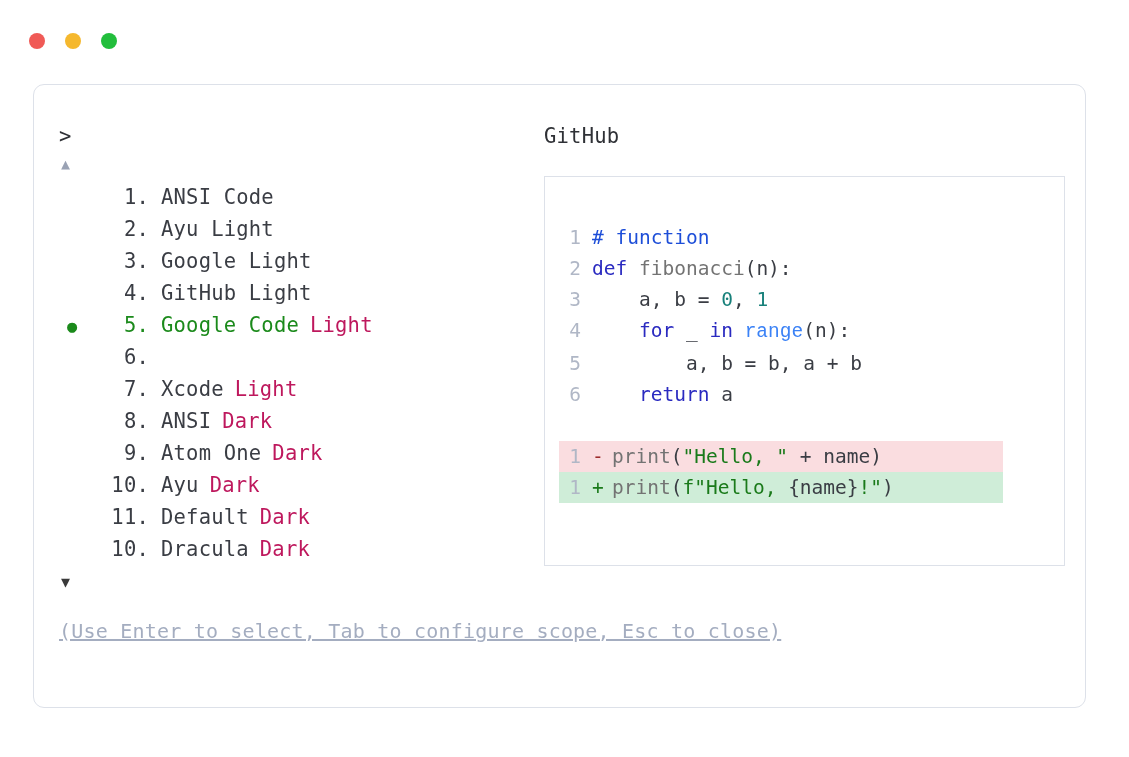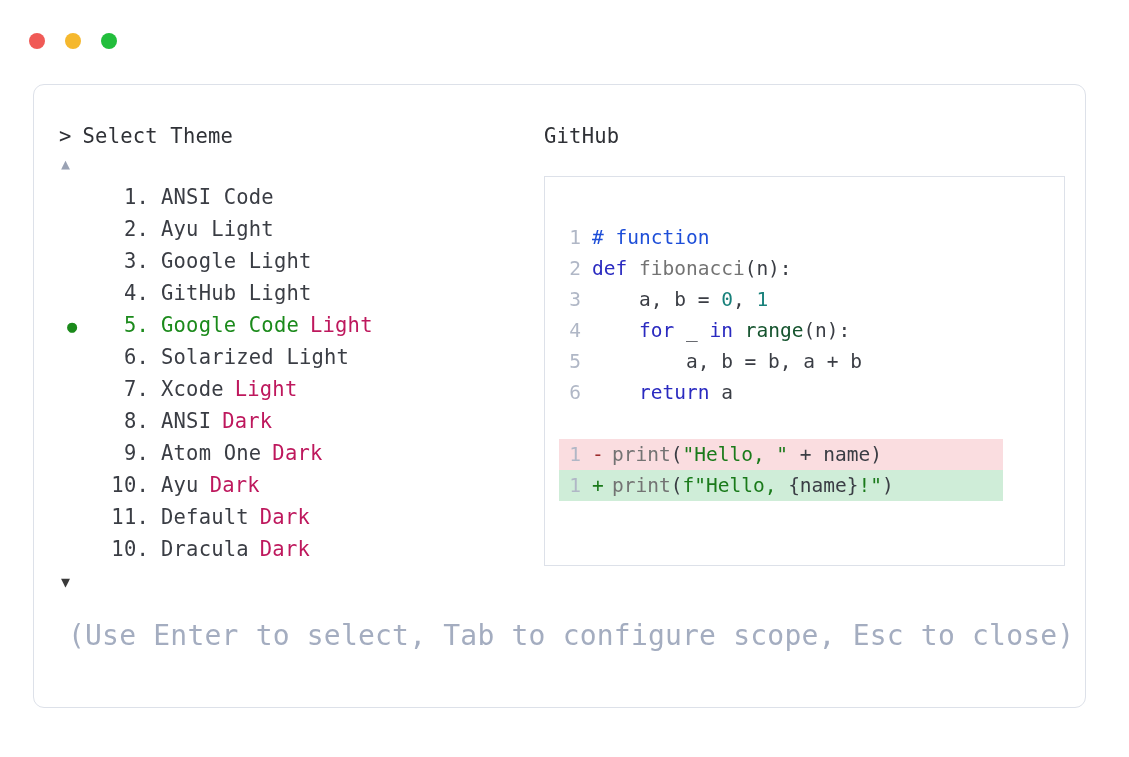--- a/index.html
+++ b/index.html
@@ -166,63 +166,63 @@
   .diff-add { background: #cfedd8; }
   .diff-sign { width: 10px; flex: 0 0 10px; margin-right: 10px; text-align: center; }
   .diff-del .diff-sign { color: #9c2b2b; }
   .diff-add .diff-sign { color: #1a7a1a; }
 
   
   .t-plain   { color: #3a3d44; }
   .t-comment { color: #1d4ed8; }
   .t-kw      { color: #2a2ac0; }
   .t-fn      { color: #737373; }
-  .t-builtin { color: #14532d; }
+  .t-builtin { color: #3b82f6; font-family: Liberation Mono, monospace; }
   .t-num     { color: #17807a; }
   .t-str     { color: #1a7a1a; }
   .t-punct   { color: #3a3d44; }
 
   
   .help-text {
     position: absolute;
-    left: 34px;
+    left: 25px;
     top: 534px;
-    font-size: 28px;
+    font-size: 20px;
     letter-spacing: 0.2px;
     color: #a4adc0;
+    text-decoration: underline;
   }
 </style>
 </head>
 <body>
 
 <div class="window-dots">
   <span class="dot dot-close"></span>
   <span class="dot dot-min"></span>
   <span class="dot dot-max"></span>
 </div>
 
 <div class="card">
   <div class="card-inner">
 
     <div class="list-pane">
 
       <div class="prompt-row">
         <span class="prompt-caret">&gt;</span>
-        <span class="prompt-title">Select Theme</span>
       </div>
 
       <div class="scroll-arrow up">▲</div>
 
       <ul class="theme-list">
           <li class="theme-item"><span class="bullet-cell">&nbsp;</span><span class="index-cell">1.</span><span class="name-cell">ANSI Code</span></li>
           <li class="theme-item"><span class="bullet-cell">&nbsp;</span><span class="index-cell">2.</span><span class="name-cell">Ayu Light</span></li>
           <li class="theme-item"><span class="bullet-cell">&nbsp;</span><span class="index-cell">3.</span><span class="name-cell">Google Light</span></li>
           <li class="theme-item"><span class="bullet-cell">&nbsp;</span><span class="index-cell">4.</span><span class="name-cell">GitHub Light</span></li>
           <li class="theme-item selected"><span class="bullet-cell">●</span><span class="index-cell">5.</span><span class="name-cell">Google Code</span><span class="variant-cell">Light</span></li>
-          <li class="theme-item"><span class="bullet-cell">&nbsp;</span><span class="index-cell">6.</span><span class="name-cell">Solarized Light</span></li>
+          <li class="theme-item"><span class="bullet-cell">&nbsp;</span><span class="index-cell">6.</span></li>
           <li class="theme-item"><span class="bullet-cell">&nbsp;</span><span class="index-cell">7.</span><span class="name-cell">Xcode</span><span class="variant-cell">Light</span></li>
           <li class="theme-item"><span class="bullet-cell">&nbsp;</span><span class="index-cell">8.</span><span class="name-cell">ANSI</span><span class="variant-cell">Dark</span></li>
           <li class="theme-item"><span class="bullet-cell">&nbsp;</span><span class="index-cell">9.</span><span class="name-cell">Atom One</span><span class="variant-cell">Dark</span></li>
           <li class="theme-item"><span class="bullet-cell">&nbsp;</span><span class="index-cell">10.</span><span class="name-cell">Ayu</span><span class="variant-cell">Dark</span></li>
           <li class="theme-item"><span class="bullet-cell">&nbsp;</span><span class="index-cell">11.</span><span class="name-cell">Default</span><span class="variant-cell">Dark</span></li>
           <li class="theme-item"><span class="bullet-cell">&nbsp;</span><span class="index-cell">10.</span><span class="name-cell">Dracula</span><span class="variant-cell">Dark</span></li>
         </ul>
 
       <div class="scroll-arrow down">▼</div>
     </div>

